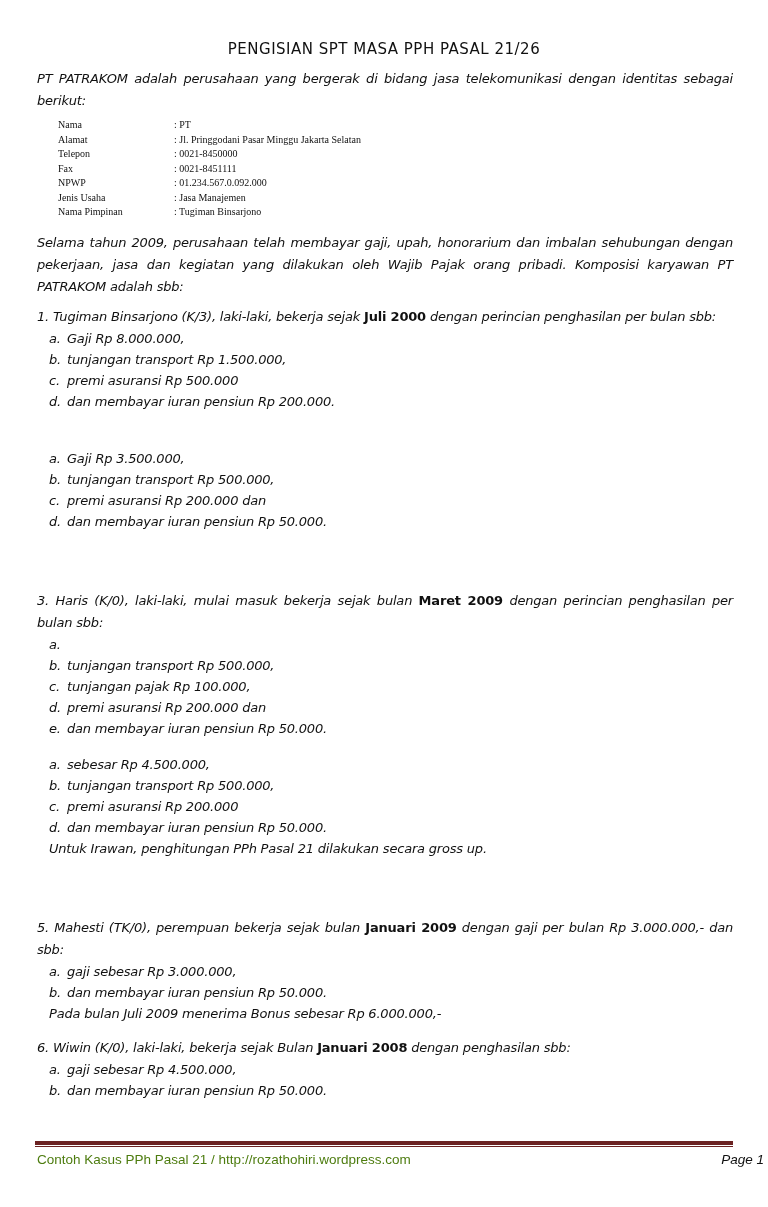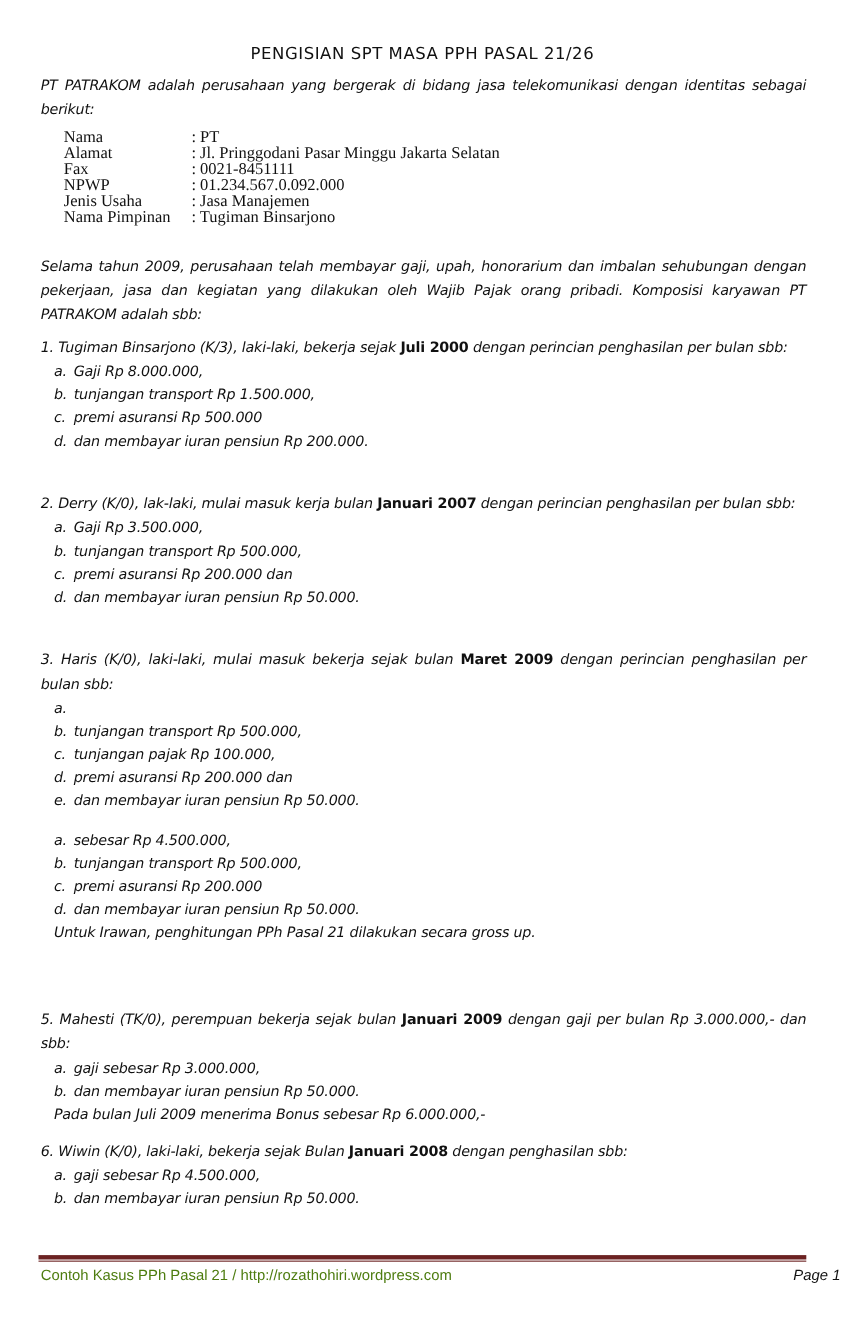--- a/index.html
+++ b/index.html
@@ -4,21 +4,21 @@
 <style>
   html, body { margin: 0; padding: 0; background: #ffffff; }
   body { width: 768px; height: 1207px; position: relative; overflow: hidden; color: #111; }
   .page { position: absolute; left: 0; top: 0; width: 768px; height: 1207px; padding-left: 31px; }
   .hand { font-family: "DejaVu Sans", sans-serif; font-style: oblique; font-size: 13px; letter-spacing: -0.2px; }
   .title {
     position: absolute; top: 40px; left: 0; width: 768px; text-align: center;
     font-family: "DejaVu Sans", sans-serif; font-size: 15px; letter-spacing: 0.5px; color: #111;
   }
   .para { position: absolute; left: 37px; width: 696px; line-height: 22px; text-align: justify; text-align-last: left; }
-  .ident { position: absolute; left: 58px; top: 118px; font-family: "Liberation Serif", serif; font-size: 15px; line-height: 14.5px; }
+  .ident { position: absolute; left: 58px; top: 118px; font-family: "Liberation Serif", serif; font-size: 10px; line-height: 14.5px; }
   .ident .row { display: flex; }
   .ident .label { width: 116px; }
   .emp { position: absolute; left: 37px; width: 696px; }
   .emp .head { line-height: 22px; text-align: justify; text-align-last: left; }
   .emp .items { margin: 0; padding: 0; list-style: none; }
   .emp .items li { display: flex; line-height: 21px; padding-left: 12px; }
   .emp .items .letter { width: 18px; }
   .emp .note { padding-left: 12px; line-height: 21px; }
   b { font-weight: bold; font-style: normal; }
   .footer-rule { position: absolute; left: 35px; width: 698px; top: 1141px; height: 4px; background: #6b2222; }
@@ -36,20 +36,24 @@
   <div class="para hand" style="top:68px;">PT PATRAKOM adalah perusahaan yang bergerak di bidang jasa telekomunikasi dengan identitas sebagai berikut:</div>
 
   <div class="ident">
     <div class="row">
         <span class="label">Nama</span>
         <span>: PT</span>
       </div>
     <div class="row">
         <span class="label">Alamat</span>
         <span>: Jl. Pringgodani Pasar Minggu Jakarta Selatan</span>
+      </div>
+    <div class="row">
+        <span class="label">Telepon</span>
+        <span>: 0021-8450000</span>
       </div>
     <div class="row">
         <span class="label">Fax</span>
         <span>: 0021-8451111</span>
       </div>
     <div class="row">
         <span class="label">NPWP</span>
         <span>: 01.234.567.0.092.000</span>
       </div>
     <div class="row">
@@ -80,21 +84,20 @@
           <span>premi asuransi  Rp 500.000</span>
         </li>
       <li>
           <span class="letter">d.</span>
           <span>dan membayar iuran pensiun Rp 200.000.</span>
         </li>
     </ul>
   </div>
 
   <div class="emp hand" style="top:448px;">
-    <div class="head"><span>2.  Derry (K/0), lak-laki, mulai masuk kerja bulan </span><b>Januari 2007</b><span> dengan perincian penghasilan per bulan sbb:</span></div>
     <ul class="items">
       <li>
           <span class="letter">a.</span>
           <span>Gaji Rp 3.500.000,</span>
         </li>
       <li>
           <span class="letter">b.</span>
           <span>tunjangan transport  Rp 500.000,</span>
         </li>
       <li>

